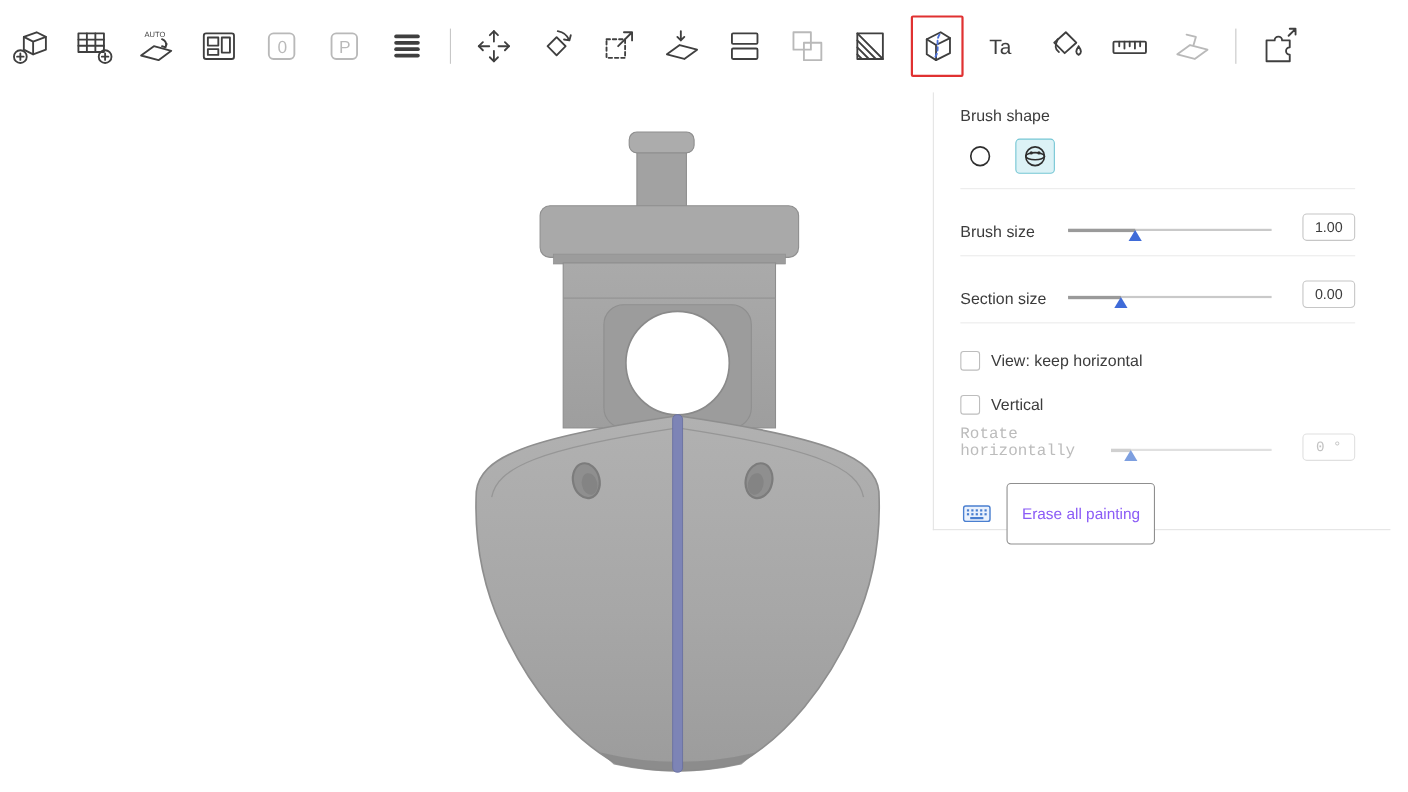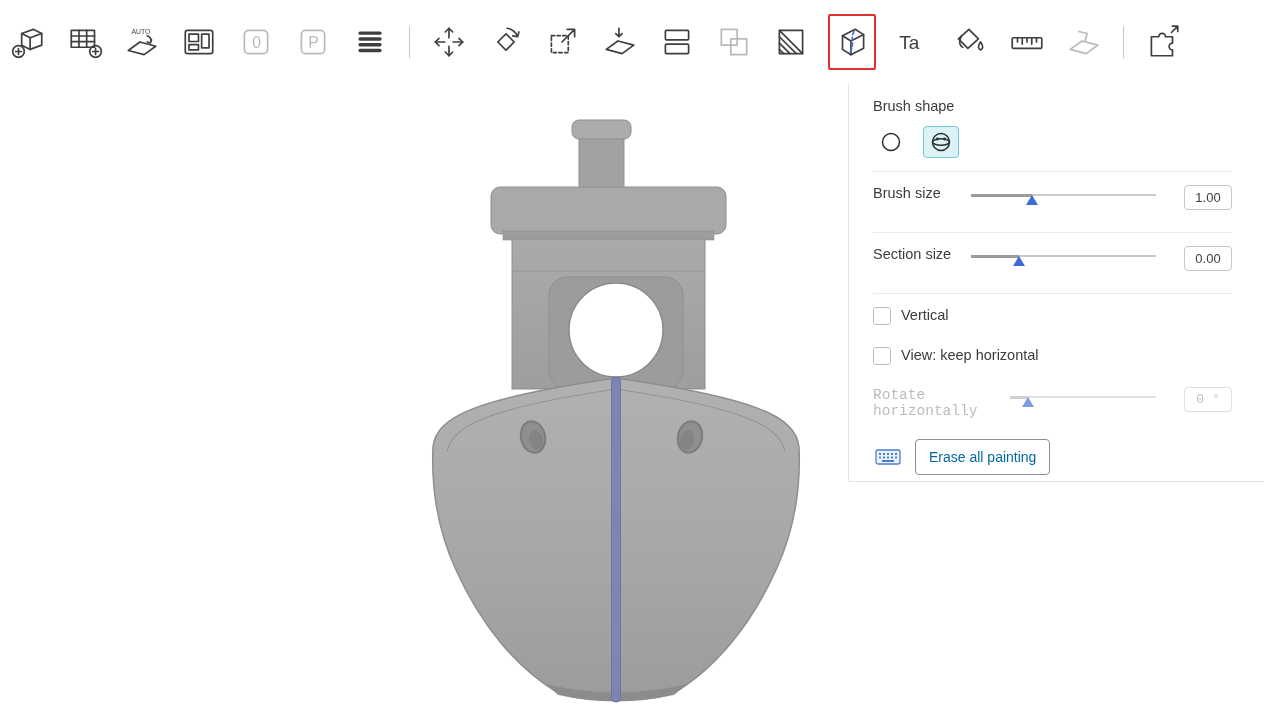--- a/index.html
+++ b/index.html
@@ -24,21 +24,21 @@
   
   .viewport{position:absolute;top:84px;left:0;right:0;bottom:0;background:#fff;}
   .boat{position:absolute;top:-84px;left:0;width:1280px;height:720px;}
   
   .panel{
     position:absolute;left:848px;top:84px;width:416px;height:398px;box-sizing:border-box;
     background:#fff;border:1px solid #e4e4e4;border-top:none;border-right:none;
     padding:14px 32px 0 24px;
   }
   .p-label{font-size:14.5px;color:#3c3c3c;}
-  .p-row{display:flex;align-items:flex-start;}
+  .p-row{display:flex;align-items:flex-end;}
   .p-div{height:1px;background:#ececec;margin:13px 0;}
   .shape-row{margin-top:12px;display:flex;align-items:center;gap:14px;height:32px;}
   .shape-opt{width:34px;height:30px;display:flex;align-items:center;justify-content:center;border-radius:4px;border:1px solid transparent;cursor:pointer;}
   .shape-opt.selected{background:#dcf2f6;border:1px solid #74c6d4;}
   .shape-opt svg{width:22px;height:22px;stroke:#2e2e2e;fill:none;stroke-width:1.5;}
   .slider{position:relative;width:185px;height:20px;flex:none;cursor:pointer;}
   .slider .track{position:absolute;left:0;right:0;top:9px;height:2px;background:#c9c9c9;}
   .slider .fill{position:absolute;left:0;top:8.5px;height:3px;background:#9a9a9a;}
   .slider .thumb{position:absolute;top:10px;transform:translateX(-50%);width:0;height:0;
     border-left:6px solid transparent;border-right:6px solid transparent;border-bottom:10px solid #3f6bd8;}
@@ -50,22 +50,22 @@
   .chk-row{margin-top:10px;height:30px;}
   .rot-row{margin-top:10px;height:32px;font-family:Liberation Mono, monospace;}
   .rot-row .p-label{color:#bcbcbc;}
   .rot-row .slider{width:146px;margin-left:-4px;}
   .rot-row .track{background:#e0e0e0;}
   .rot-row .fill{background:#d0d0d0;}
   .rot-row .thumb{border-bottom-color:#7d9fe0;}
   .rot-row .valbox{color:#c2c2c2;border-color:#e0e0e0;}
   .erase-row{margin-top:20px;display:flex;align-items:center;}
   .kbd-btn{width:30px;height:24px;display:flex;align-items:center;justify-content:center;margin-right:12px;cursor:pointer;}
-  .erase-btn{border:1px solid #8f8f8f;border-radius:4px;background:#fff;padding:9px 13px;
-    font-size:14px;color:#0369a1;font-family:"Liberation Sans",sans-serif;cursor:pointer;}
+  .erase-btn{border:1px solid #8f8f8f;border-radius:4px;background:#fff;padding:19px 13px;
+    font-size:14px;color:#8b5cf6;font-family:"Liberation Sans",sans-serif;cursor:pointer;}
 </style>
 </head>
 <body>
 
 <div class="viewport">
   <svg class="boat" viewBox="0 0 1280 720">
     <defs>
       <linearGradient id="ghull" x1="0" y1="0" x2="0" y2="1">
         <stop offset="0" stop-color="#b1b1b1"></stop>
         <stop offset="0.55" stop-color="#a7a7a7"></stop>
@@ -320,26 +320,26 @@
       <div class="fill" style="width:26%"></div>
       <div class="thumb" style="left:26%"></div>
     </div>
     <div class="valbox">0.00</div>
   </div>
 
   <div class="p-div"></div>
 
   <div class="p-row chk-row">
     <span class="checkbox"></span>
-    <span class="p-label">Vertical</span>
+    <span class="p-label">View: keep horizontal</span>
   </div>
 
   <div class="p-row chk-row">
     <span class="checkbox"></span>
-    <span class="p-label">View: keep horizontal</span>
+    <span class="p-label">Vertical</span>
   </div>
 
   <div class="p-row rot-row">
     <span class="p-label">Rotate horizontally</span>
     <span class="spacer"></span>
     <div class="slider">
       <div class="track"></div>
       <div class="fill" style="width:12%"></div>
       <div class="thumb" style="left:12%"></div>
     </div>

